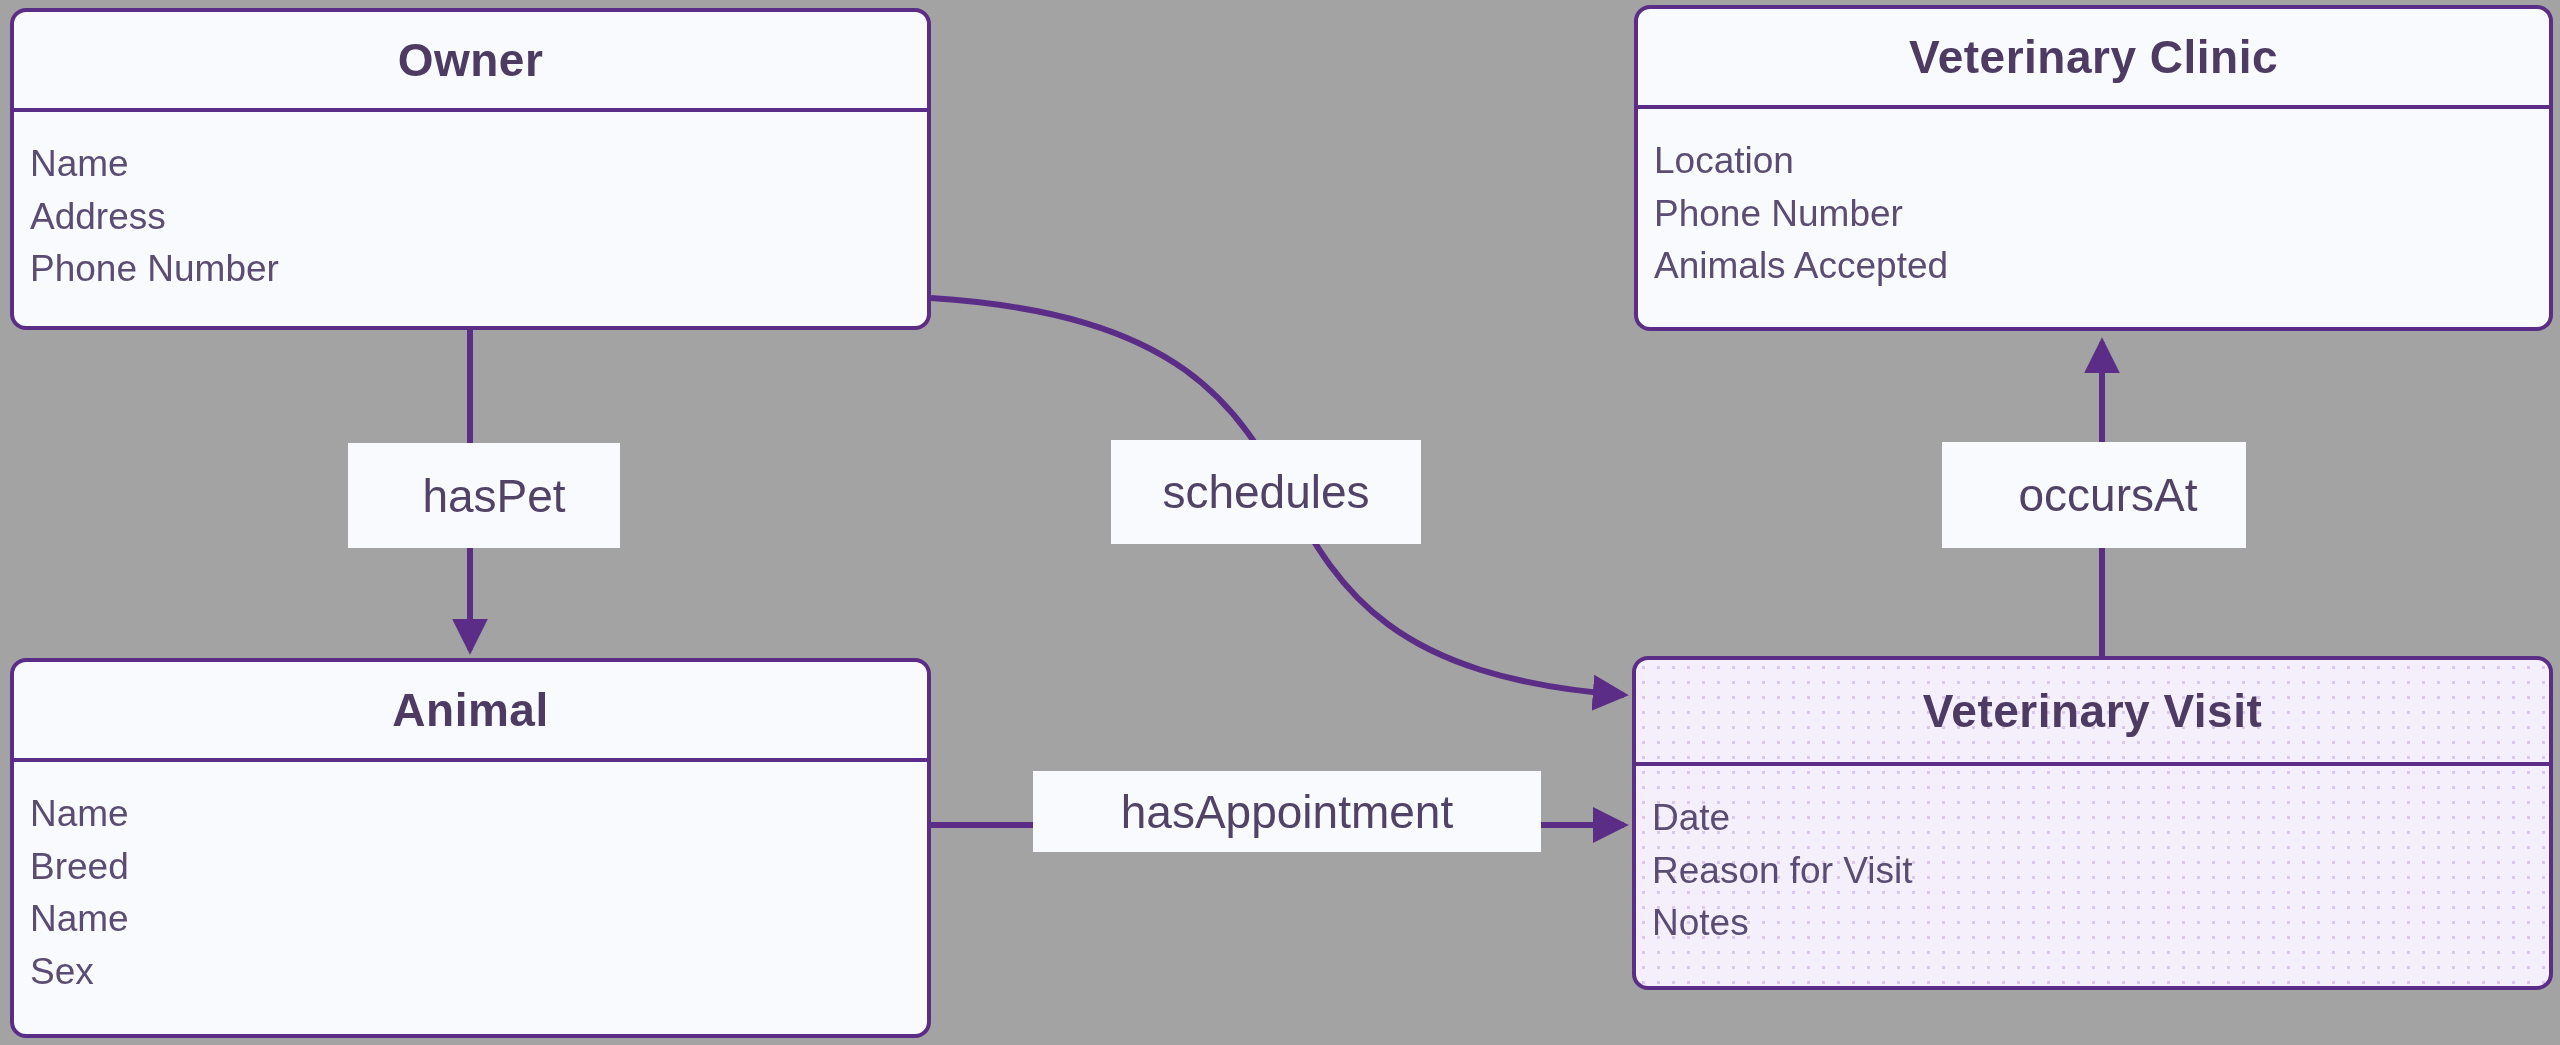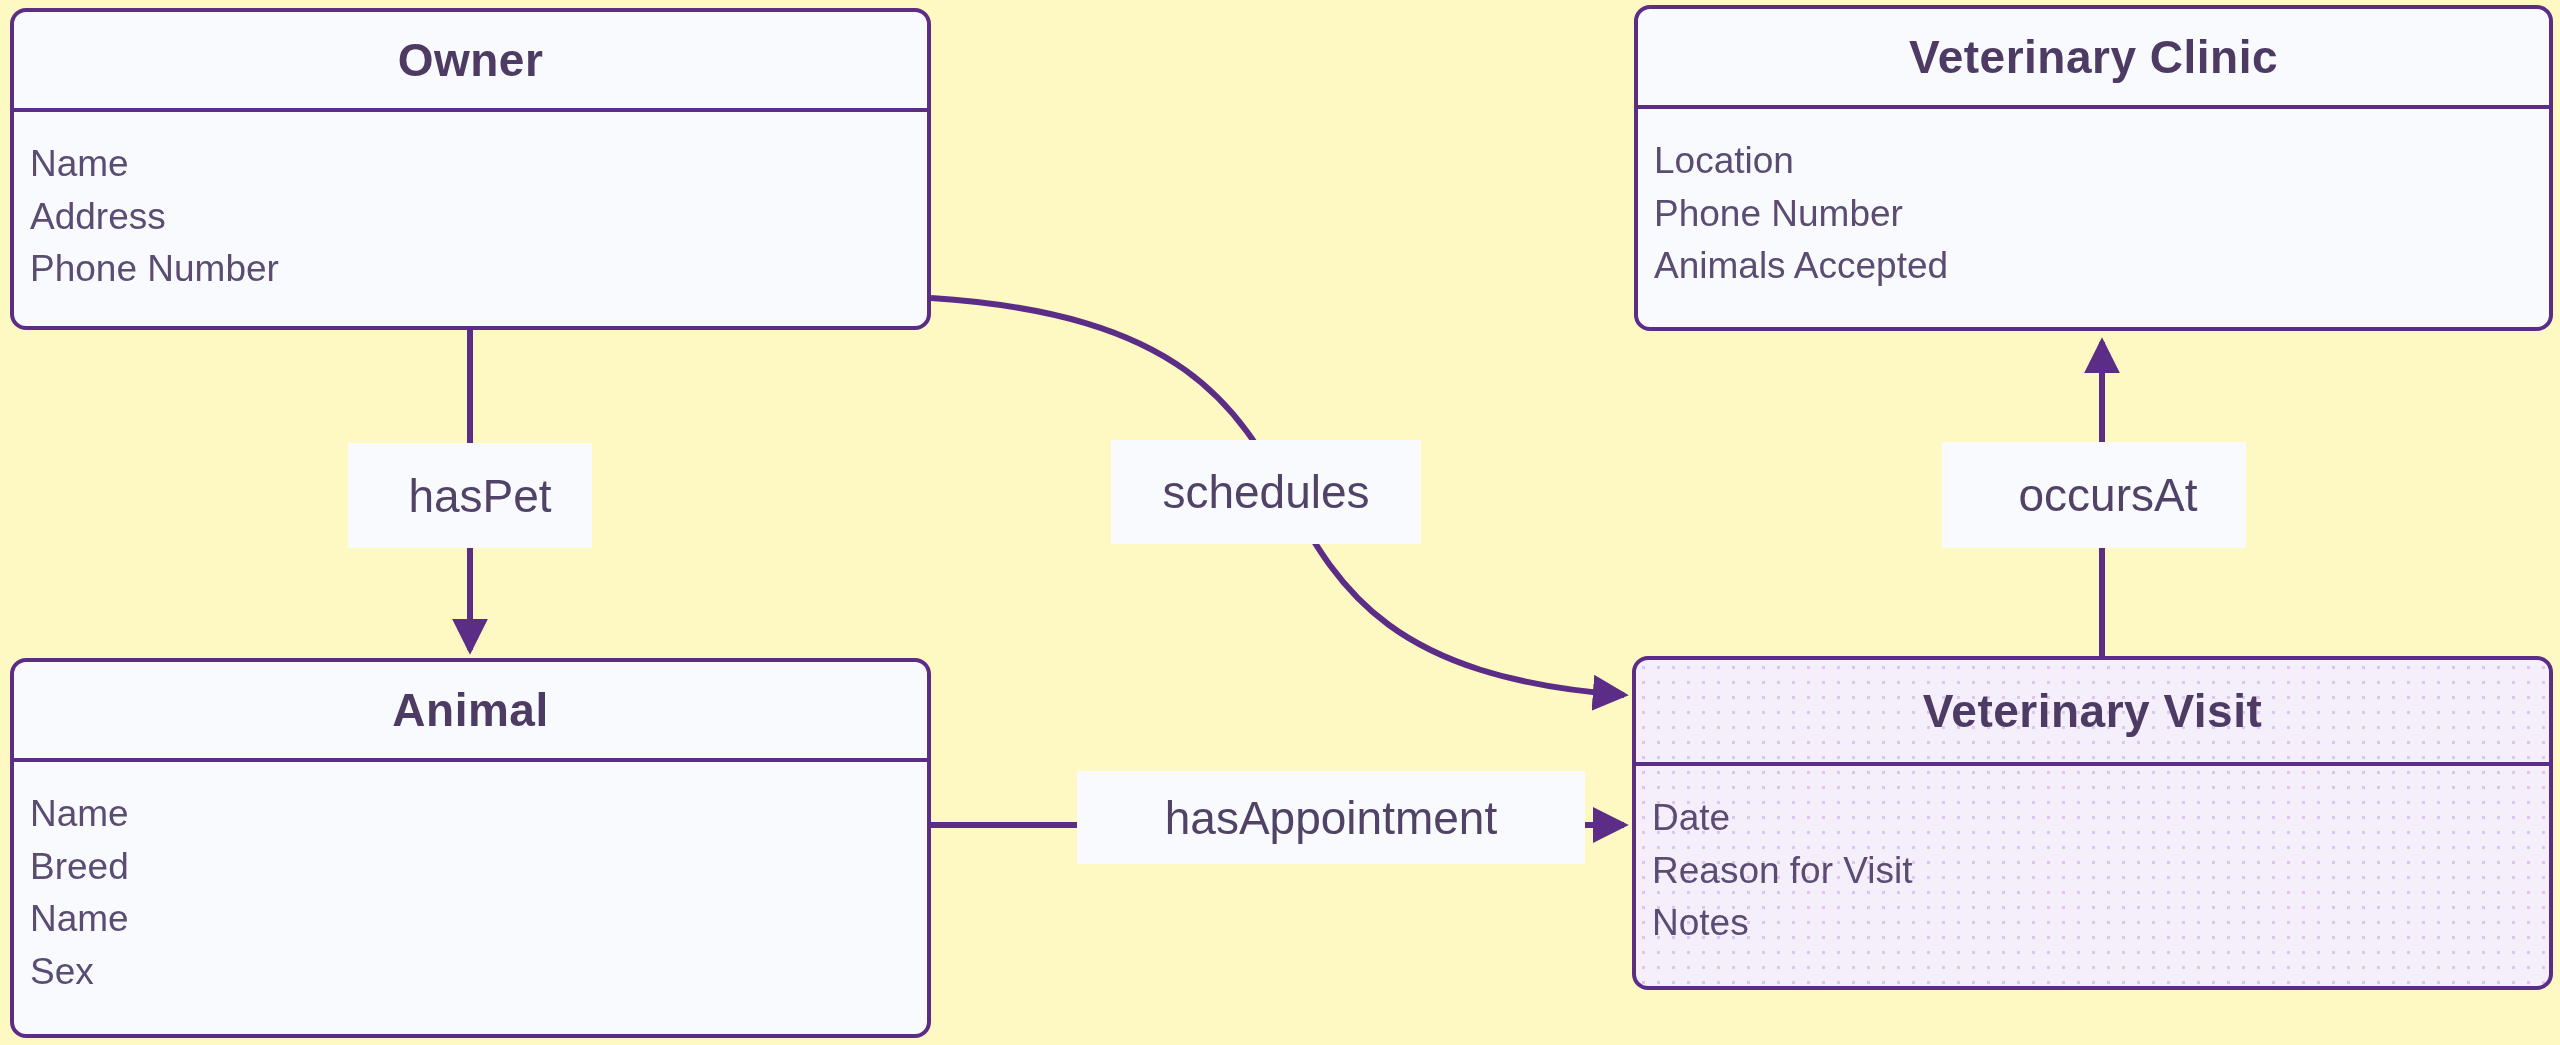--- a/index.html
+++ b/index.html
@@ -5,21 +5,21 @@
   html, body {
     margin: 0;
     padding: 0;
     background: #4a7052;
     font-family: "Liberation Sans", "DejaVu Sans", sans-serif;
   }
   #canvas {
     position: relative;
     width: 2560px;
     height: 1045px;
-    background: #fef9c3;
+    background: #a3a3a3;
     overflow: hidden;
   }
   
   #connector-layer {
     position: absolute;
     left: 0; top: 0;
     width: 2560px; height: 1045px;
     z-index: 1;
   }
   
@@ -116,21 +116,21 @@
 
   <div class="entity entity--highlight" style="left:1632px; top:656px; width:921px; height:334px;">
     <div class="entity-header" style="height:106px;">Veterinary Visit</div>
     <div class="entity-body">
       <div class="attr">Date</div>
       <div class="attr">Reason for Visit</div>
       <div class="attr">Notes</div>
     </div>
   </div>
 
-  <div class="rel-label" style="left:348px; top:443px; width:244px; height:105px;padding-left:20px;">hasPet</div>
+  <div class="rel-label" style="left:348px; top:443px; width:272px; height:105px;padding-left:20px;">hasPet</div>
 
   <div class="rel-label" style="left:1111px; top:440px; width:310px; height:104px;">schedules</div>
 
-  <div class="rel-label" style="left:1033px; top:771px; width:508px; height:93px;margin-left:44px;">hasAppointment</div>
+  <div class="rel-label" style="left:1033px; top:771px; width:508px; height:81px;">hasAppointment</div>
 
   <div class="rel-label" style="left:1942px; top:442px; width:304px; height:106px;padding-left:28px;">occursAt</div>
 
 </div>
 
 </body></html>

